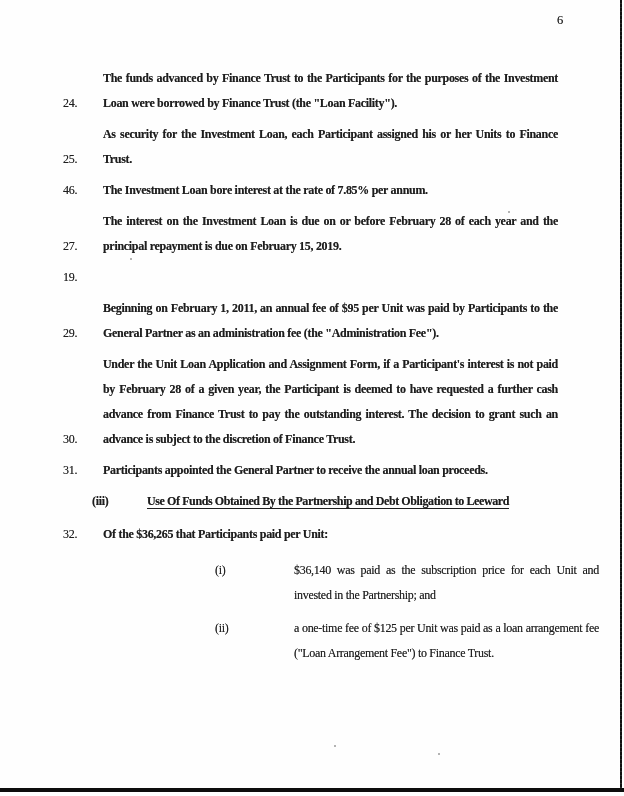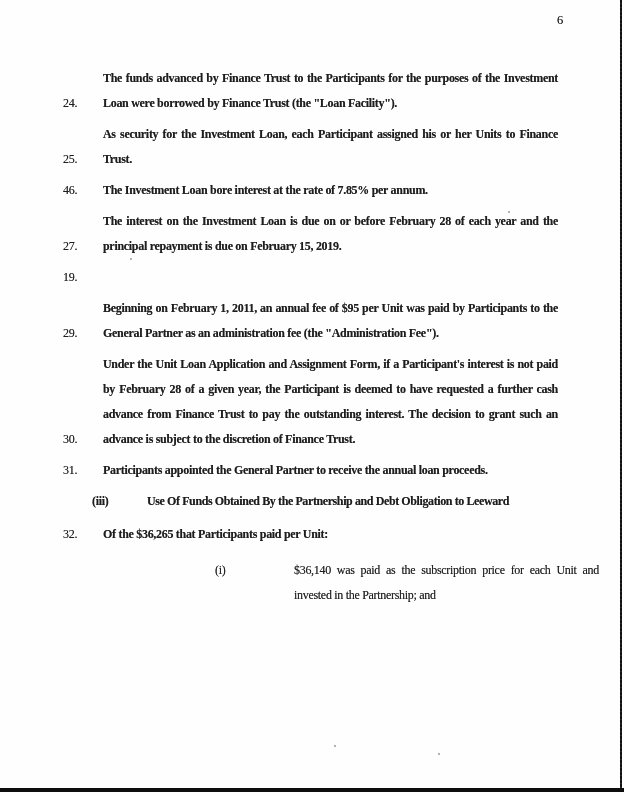--- a/index.html
+++ b/index.html
@@ -56,20 +56,21 @@
     font-weight: bold;
   }
   .heading .h-label {
     flex: none;
     margin-left: 92px;
     width: 55px;
   }
   .heading .h-title {
     flex: none;
     white-space: nowrap;
+    text-decoration: underline;
     text-underline-offset: 3px;
     letter-spacing: -0.4px;
   }
   .sub {
     display: flex;
     align-items: flex-start;
     margin-bottom: 8px;
     line-height: 25px;
   }
   .sub .sub-label {
@@ -172,20 +173,24 @@
     <div class="para">
       <span class="num">32.</span>
       <span class="txt">Of the $36,265 that Participants paid per Unit:</span>
     </div>
 
     <div class="sub-group">
       <div class="sub">
         <span class="sub-label">(i)</span>
         <span class="sub-txt">$36,140 was paid as the subscription price for each Unit and invested in the Partnership; and</span>
       </div>
+      <div class="sub">
+        <span class="sub-label">(ii)</span>
+        <span class="sub-txt">a one-time fee of $125 per Unit was paid as a loan arrangement fee ("Loan Arrangement Fee") to Finance Trust.</span>
+      </div>
     </div>
 
   </div>
 
   <div class="speck s1"></div>
   <div class="speck s2"></div>
   <div class="speck s3"></div>
   <div class="speck s4"></div>
 
   <div class="edge-line"></div>

